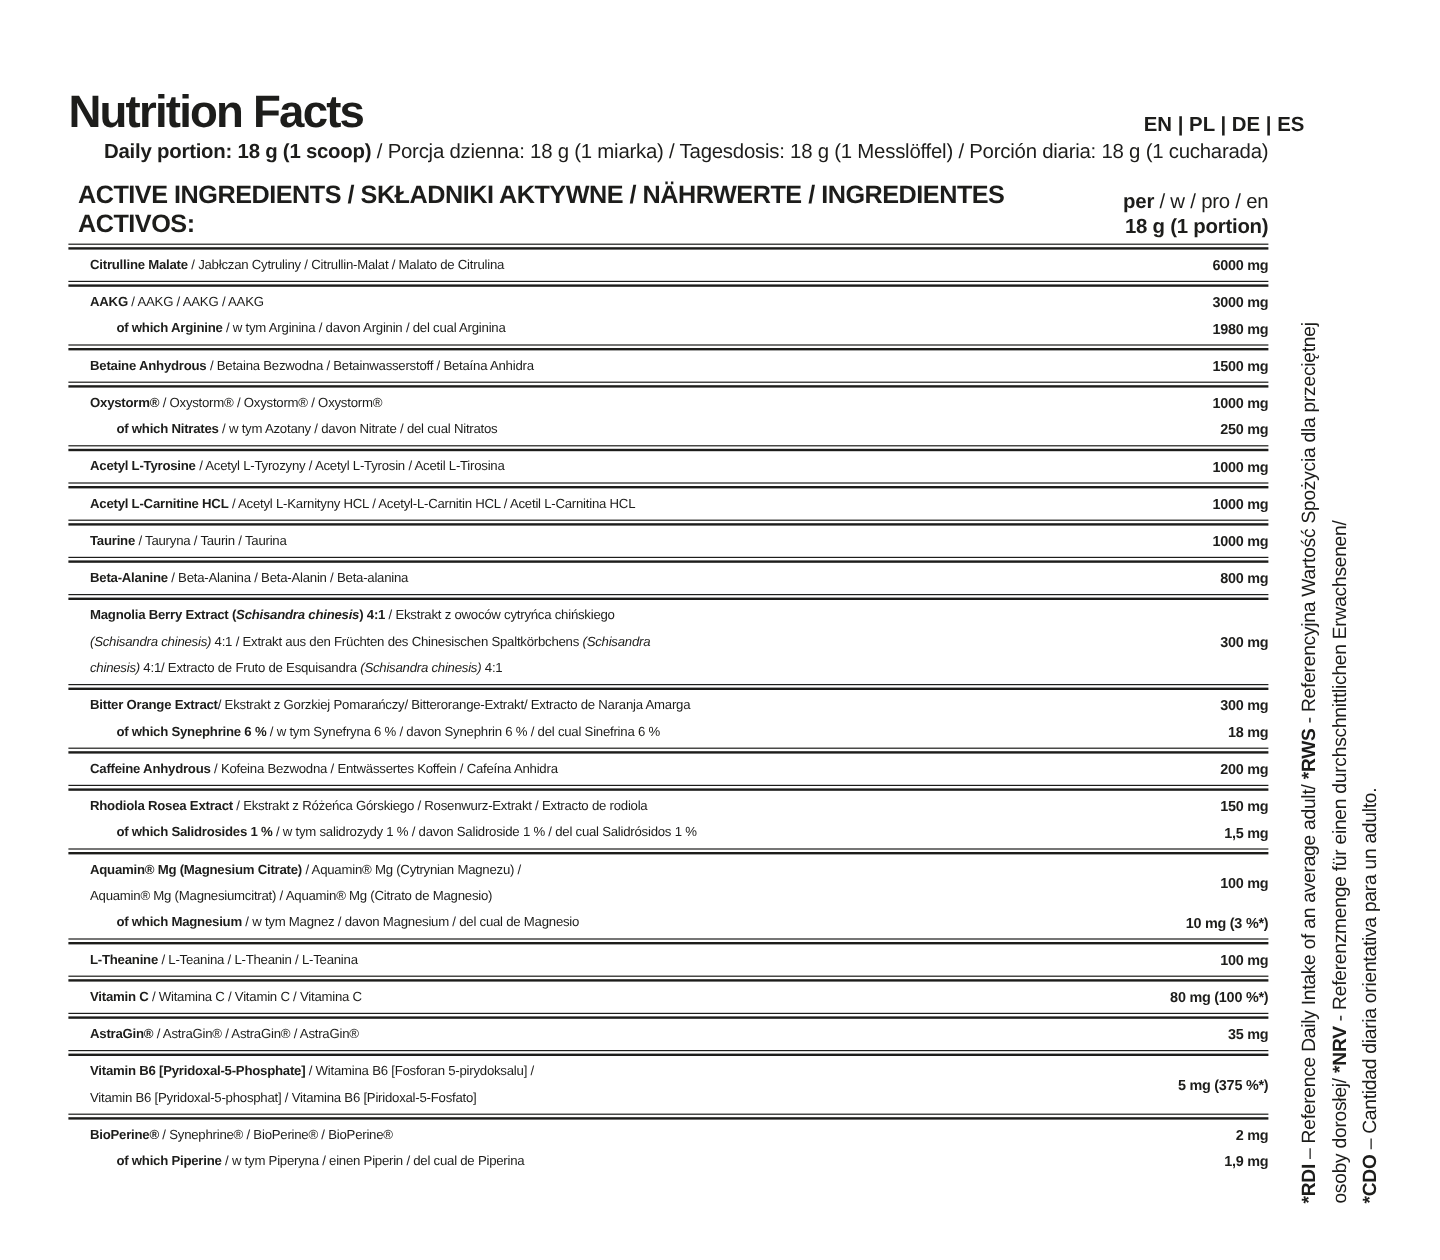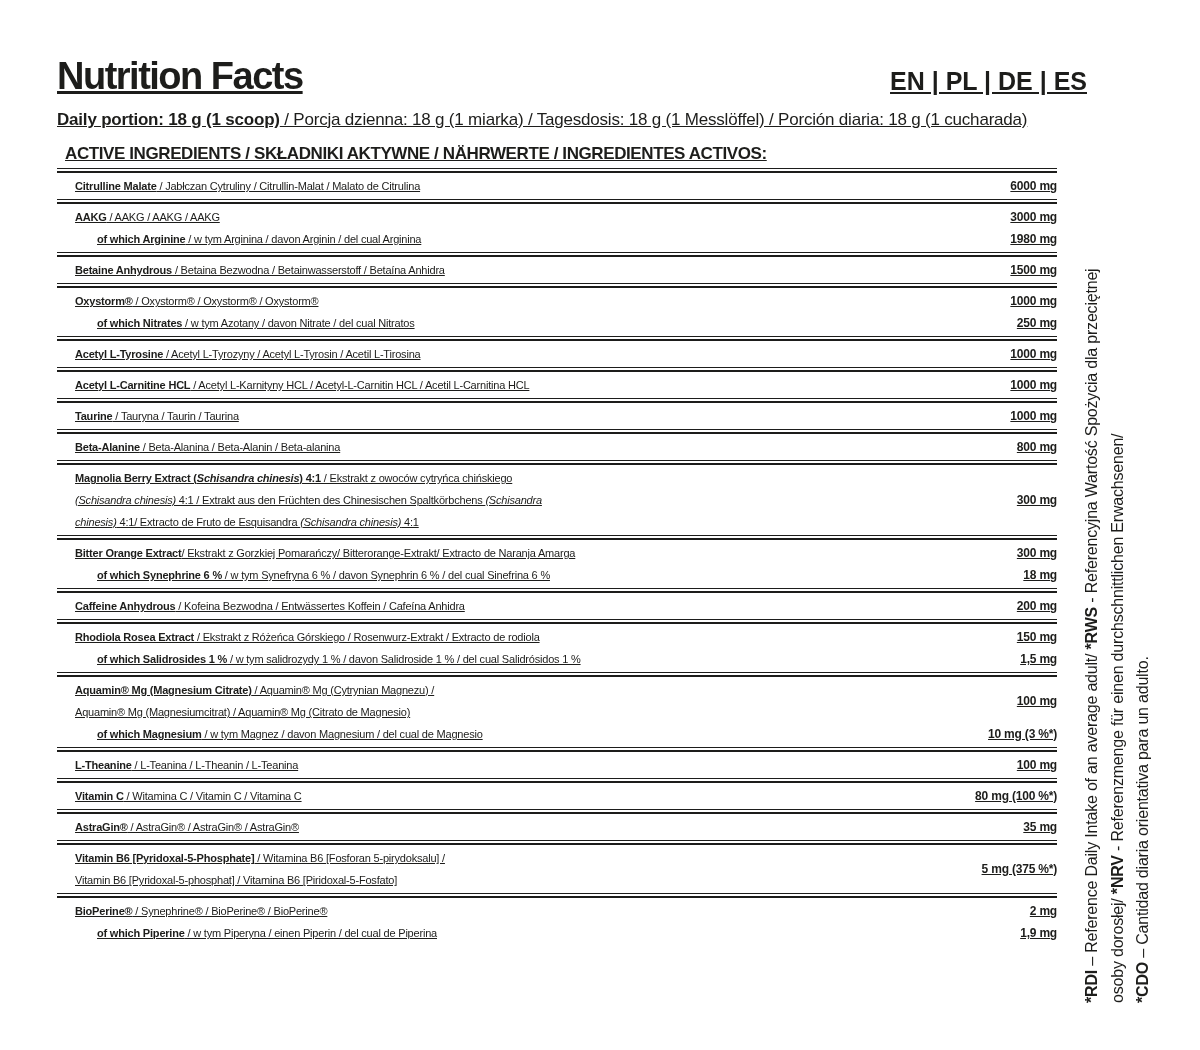--- a/index.html
+++ b/index.html
@@ -1,29 +1,29 @@
 <!DOCTYPE html>
 <html><head>
 <meta charset="utf-8">
 <style>
   html,body{margin:0;padding:0;background:#fff;}
   .page{
     position:relative;width:1200px;height:1050px;background:#ffffff;
     color:#1d1d1b;font-family:"Liberation Sans",sans-serif;overflow:hidden;
     letter-spacing:-0.2px;
   }
-  .content{position:absolute;left:57px;top:56px;width:1000px;text-decoration:underline;}
+  .content{position:absolute;left:57px;top:74px;width:1000px;}
   .masthead{display:flex;justify-content:space-between;align-items:flex-end;}
   .title{font-size:38px;font-weight:700;letter-spacing:-1.5px;line-height:40px;}
-  .langs{font-size:25px;font-weight:700;letter-spacing:0;padding-right:0px;margin-right:-30px;}
-  .portion{font-size:17px;line-height:20px;margin-top:14px;white-space:nowrap;}
+  .langs{font-size:17px;font-weight:700;letter-spacing:0;padding-right:0px;margin-right:-30px;}
+  .portion{font-size:17px;line-height:20px;margin-top:3px;white-space:nowrap;text-align:right;}
   .portion .b{font-weight:700;}
   .table{margin-top:12px;}
   .thead{display:flex;justify-content:space-between;align-items:flex-end;padding:2px 0 4px 8px;}
-  .thead-left{font-weight:700;font-size:17px;letter-spacing:-0.4px;}
+  .thead-left{font-weight:700;font-size:21px;letter-spacing:-0.4px;}
   .thead-right{text-align:right;font-size:17px;line-height:21px;white-space:nowrap;}
   .thead-right .b{font-weight:700;}
   .sep{border-top:1.5px solid #1d1d1b;border-bottom:2.5px solid #1d1d1b;height:2px;}
   .row{padding:2px 0;}
   .group{display:flex;align-items:center;}
   .left{flex:1;min-width:0;padding-left:18px;}
   .line{font-size:11px;line-height:22px;white-space:nowrap;}
   .line.indent{padding-left:22px;}
   .line .b{font-weight:700;}
   .line .i{font-style:italic;}
@@ -47,20 +47,24 @@
       <div class="langs">EN | PL | DE | ES</div>
     </div>
 
     <div class="portion">
       <span class="b">Daily portion: 18 g (1 scoop)</span><span> / Porcja dzienna: 18 g (1 miarka) / Tagesdosis: 18 g (1 Messlöffel) / Porción diaria: 18 g (1 cucharada)</span>
     </div>
 
     <div class="table">
       <div class="thead">
         <div class="thead-left">ACTIVE INGREDIENTS / SKŁADNIKI AKTYWNE / NÄHRWERTE / INGREDIENTES ACTIVOS:</div>
+        <div class="thead-right">
+          <div><span class="b">per</span><span> / w / pro / en</span></div>
+          <div class="b">18 g (1 portion)</div>
+        </div>
       </div>
       <div id="tbody">
           <div class="sep"></div>
           <div class="row">
             <div class="group">
               <div class="left">
                 <div class="line"><span class="b">Citrulline Malate</span><span> / Jabłczan Cytruliny / Citrullin-Malat / Malato de Citrulina</span></div>
               </div>
               <div class="value">6000 mg</div>
             </div>

